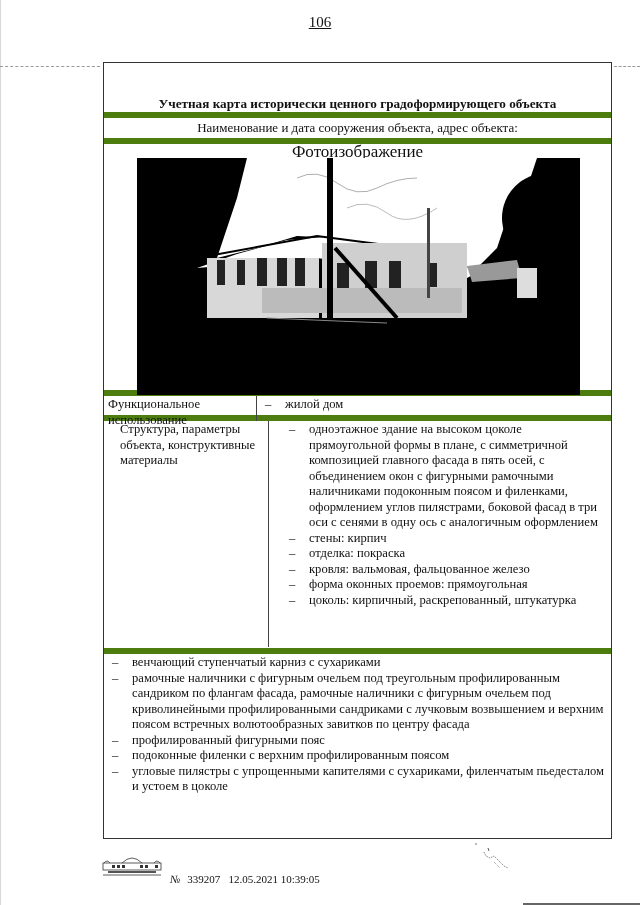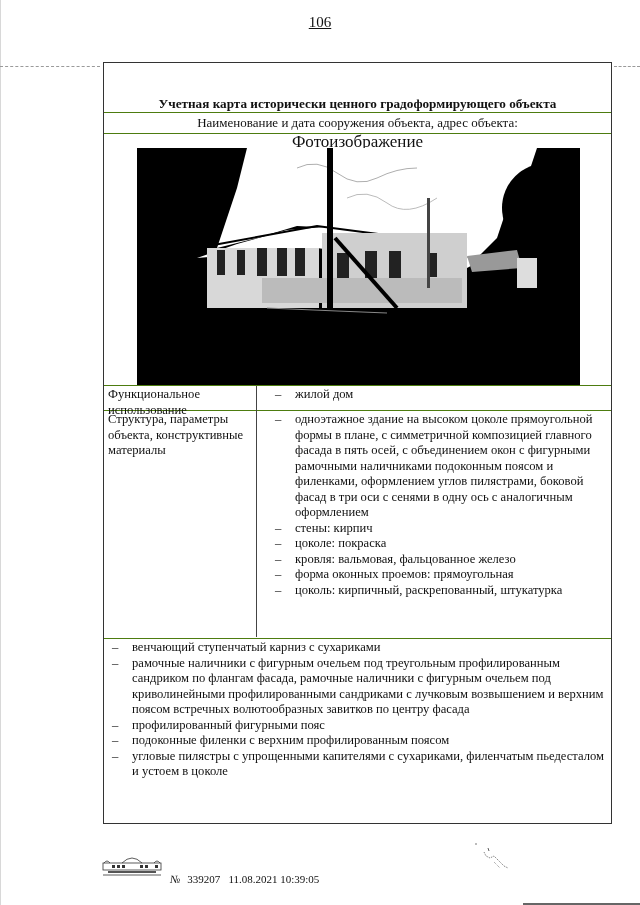--- a/index.html
+++ b/index.html
@@ -48,21 +48,21 @@
     }
     .card {
       position: absolute;
       left: 103px;
       top: 62px;
       width: 509px;
       border: 1px solid #333;
       box-sizing: border-box;
     }
     .row {
-      border-top: 1px solid #4d7c0f;
+      border-top: 6px solid #4d7c0f;
       box-sizing: border-box;
     }
     .row:first-child { border-top: none; }
     .title-row {
       text-align: center;
       font-weight: bold;
       font-size: 13.2px;
       height: 16px;
       line-height: 16px;
       margin-top: 33px;
@@ -87,21 +87,20 @@
       position: absolute;
       left: 33px;
       top: 14px;
       width: 443px;
       height: 237px;
       background: #000;
     }
     .photo svg { display: block; }
     .two-col {
       display: flex;
-      gap: 10px;
     }
     .col-label {
       width: 153px;
       border-right: 1px solid #444;
       box-sizing: border-box;
       padding: 1px 4px 0 4px;
       font-size: 12.6px;
       line-height: 15.5px;
     }
     .col-value {
@@ -120,21 +119,21 @@
       padding-left: 20px;
     }
     .bullet-list li::before {
       content: "\2013";
       position: absolute;
       left: 0;
       top: 0;
     }
     .row-func { height: 25px; }
     .row-func .col-value, .row-func .col-label { height: 25px; }
-    .row-struct .col-label, .row-struct .col-value { height: 226px; }
+    .row-struct .col-label, .row-struct .col-value { height: 226px; margin-left: 12px; }
     .row-decor .col-label, .row-decor .col-value { height: 183px; }
     .footer-logo {
       position: absolute;
       left: 102px;
       top: 853px;
       width: 60px;
       height: 24px;
     }
     .footer-stamp {
       position: absolute;
@@ -236,21 +235,21 @@
       </ul>
     </div>
   </div>
 
   <div class="row two-col row-struct">
     <div class="col-label">Структура, параметры объекта, конструктивные материалы</div>
     <div class="col-value">
       <ul class="bullet-list">
         <li>одноэтажное здание на высоком цоколе прямоугольной формы в плане, с симметричной композицией главного фасада в пять осей, с объединением окон с фигурными рамочными наличниками подоконным поясом и филенками, оформлением углов пилястрами, боковой фасад в три оси с сенями в одну ось с аналогичным оформлением</li>
         <li>стены: кирпич</li>
-        <li>цоколе: покраска</li>
+        <li>отделка: покраска</li>
         <li>кровля: вальмовая, фальцованное железо</li>
         <li>форма оконных проемов: прямоугольная</li>
         <li>цоколь: кирпичный, раскрепованный, штукатурка</li>
       </ul>
     </div>
   </div>
 
   <div class="row two-col row-decor">
     <div class="col-value">
       <ul class="bullet-list">
@@ -278,21 +277,21 @@
     <rect x="53" y="12" width="3" height="3" fill="#333"></rect>
     <rect x="6" y="18" width="48" height="2" fill="#555"></rect>
     <line x1="1" y1="22" x2="59" y2="22" stroke="#333" stroke-width="0.8"></line>
   </svg>
 </div>
 
 <div class="footer-stamp">
   <span class="num-sign">№</span>
   <span>339207</span>
   <span>&nbsp;</span>
-  <span>11.08.2021 10:39:05</span>
+  <span>12.05.2021 10:39:05</span>
 </div>
 
 <div class="signature">
   <svg width="60" height="35" viewBox="0 0 60 35" xmlns="http://www.w3.org/2000/svg">
     <path d="M14 12 L16 16 L20 18 L24 16 L28 20 L30 22 L34 26 L38 28" stroke="#555" stroke-width="0.7" fill="none" stroke-dasharray="1.5 1"></path>
     <path d="M18 8 L19 11" stroke="#333" stroke-width="0.8"></path>
     <path d="M24 22 L27 25 L30 28" stroke="#666" stroke-width="0.7" fill="none" stroke-dasharray="1 1"></path>
     <circle cx="6" cy="4" r="0.7" fill="#444"></circle>
   </svg>
 </div>

